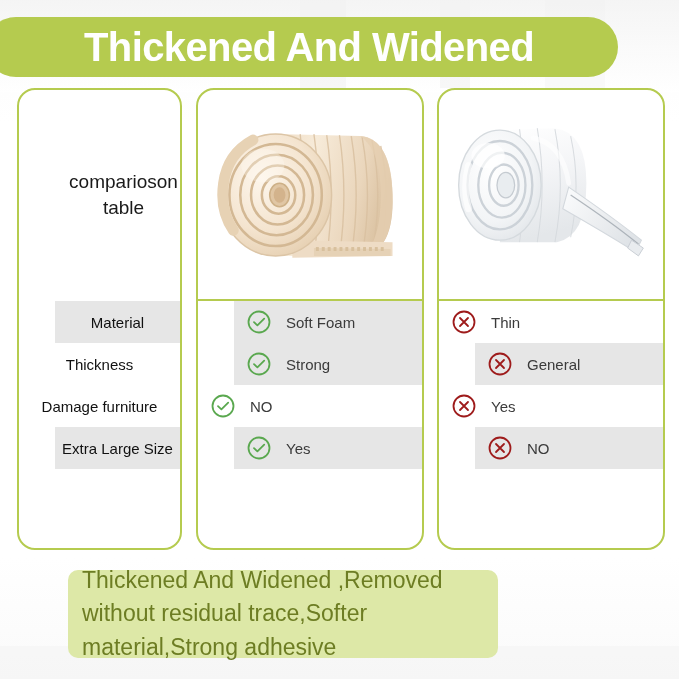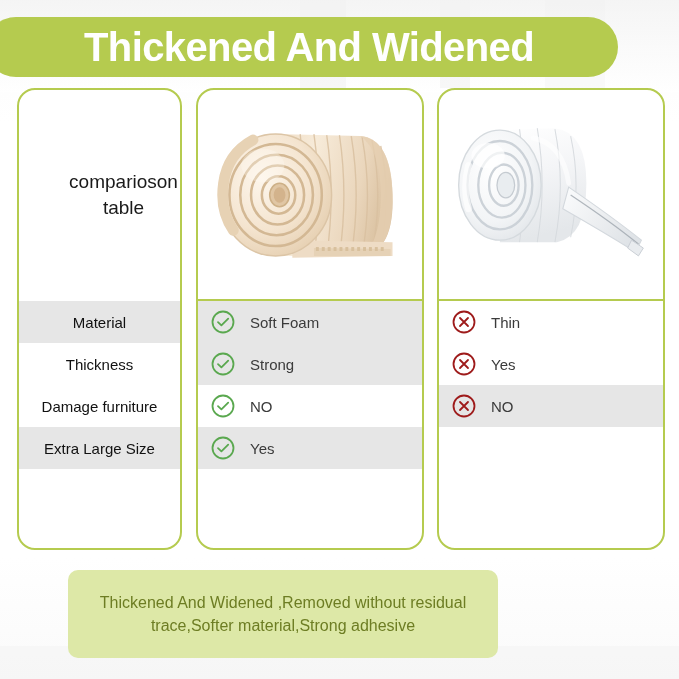--- a/index.html
+++ b/index.html
@@ -102,21 +102,21 @@
     left: 0; right: 0;
     top: 211px;
     bottom: 0;
   }
   .row {
     height: 42px;
     display: flex;
     align-items: center;
     box-sizing: border-box;
   }
-  .row.shade { background: #e6e6e6; }
+  .row.shade { background: #e6e6e6; margin-left: 36px; }
 
   
   #card-label .row {
     justify-content: center;
   }
   .row-label {
     font-size: 15px;
     color: #111111;
     text-align: center;
     white-space: nowrap;
@@ -150,23 +150,22 @@
     background: #dde8a7;
     border-radius: 10px;
     display: flex;
     align-items: center;
     justify-content: center;
     box-sizing: border-box;
     padding: 6px 14px;
   }
   #caption-text {
     color: #6d7d23;
-    font-size: 16px;
+    font-size: 23px;
     line-height: 1.45;
-    text-align: center;
   }
 </style>
 </head>
 <body>
 
 <div id="page">
 
   <div class="bg-wash"></div>
   <div class="bg-streak" style="left:300px;top:0;width:46px;height:88px;"></div>
   <div class="bg-streak" style="left:440px;top:0;width:30px;height:88px;"></div>
@@ -345,32 +344,39 @@
       </svg>
     </div>
     <div class="rows">
       <div class="row val-row">
         <svg class="val-icon" viewBox="0 0 26 26">
           <circle cx="13" cy="13" r="10.5" fill="none" stroke="#9e1b1b" stroke-width="1.8"></circle>
           <path d="M9 9 L17 17 M17 9 L9 17" fill="none" stroke="#9e1b1b" stroke-width="1.8" stroke-linecap="round"></path>
         </svg>
         <span class="val-text">Thin</span>
       </div>
-      <div class="row val-row">
+      <div class="row shade val-row">
         <svg class="val-icon" viewBox="0 0 26 26">
           <circle cx="13" cy="13" r="10.5" fill="none" stroke="#9e1b1b" stroke-width="1.8"></circle>
           <path d="M9 9 L17 17 M17 9 L9 17" fill="none" stroke="#9e1b1b" stroke-width="1.8" stroke-linecap="round"></path>
         </svg>
-        <span class="val-text">Yes</span>
-      </div>
-      <div class="row shade val-row">
+        <span class="val-text">General</span>
+      </div>
+      <div class="row val-row">
         <svg class="val-icon" viewBox="0 0 26 26">
           <circle cx="13" cy="13" r="10.5" fill="none" stroke="#9e1b1b" stroke-width="1.8"></circle>
           <path d="M9 9 L17 17 M17 9 L9 17" fill="none" stroke="#9e1b1b" stroke-width="1.8" stroke-linecap="round"></path>
         </svg>
+        <span class="val-text">Yes</span>
+      </div>
+      <div class="row shade val-row">
+        <svg class="val-icon" viewBox="0 0 26 26">
+          <circle cx="13" cy="13" r="10.5" fill="none" stroke="#9e1b1b" stroke-width="1.8"></circle>
+          <path d="M9 9 L17 17 M17 9 L9 17" fill="none" stroke="#9e1b1b" stroke-width="1.8" stroke-linecap="round"></path>
+        </svg>
         <span class="val-text">NO</span>
       </div>
     </div>
   </div>
 
   <div id="caption">
     <div id="caption-text">Thickened And Widened ,Removed without residual trace,Softer material,Strong adhesive</div>
   </div>
 
 </div>

